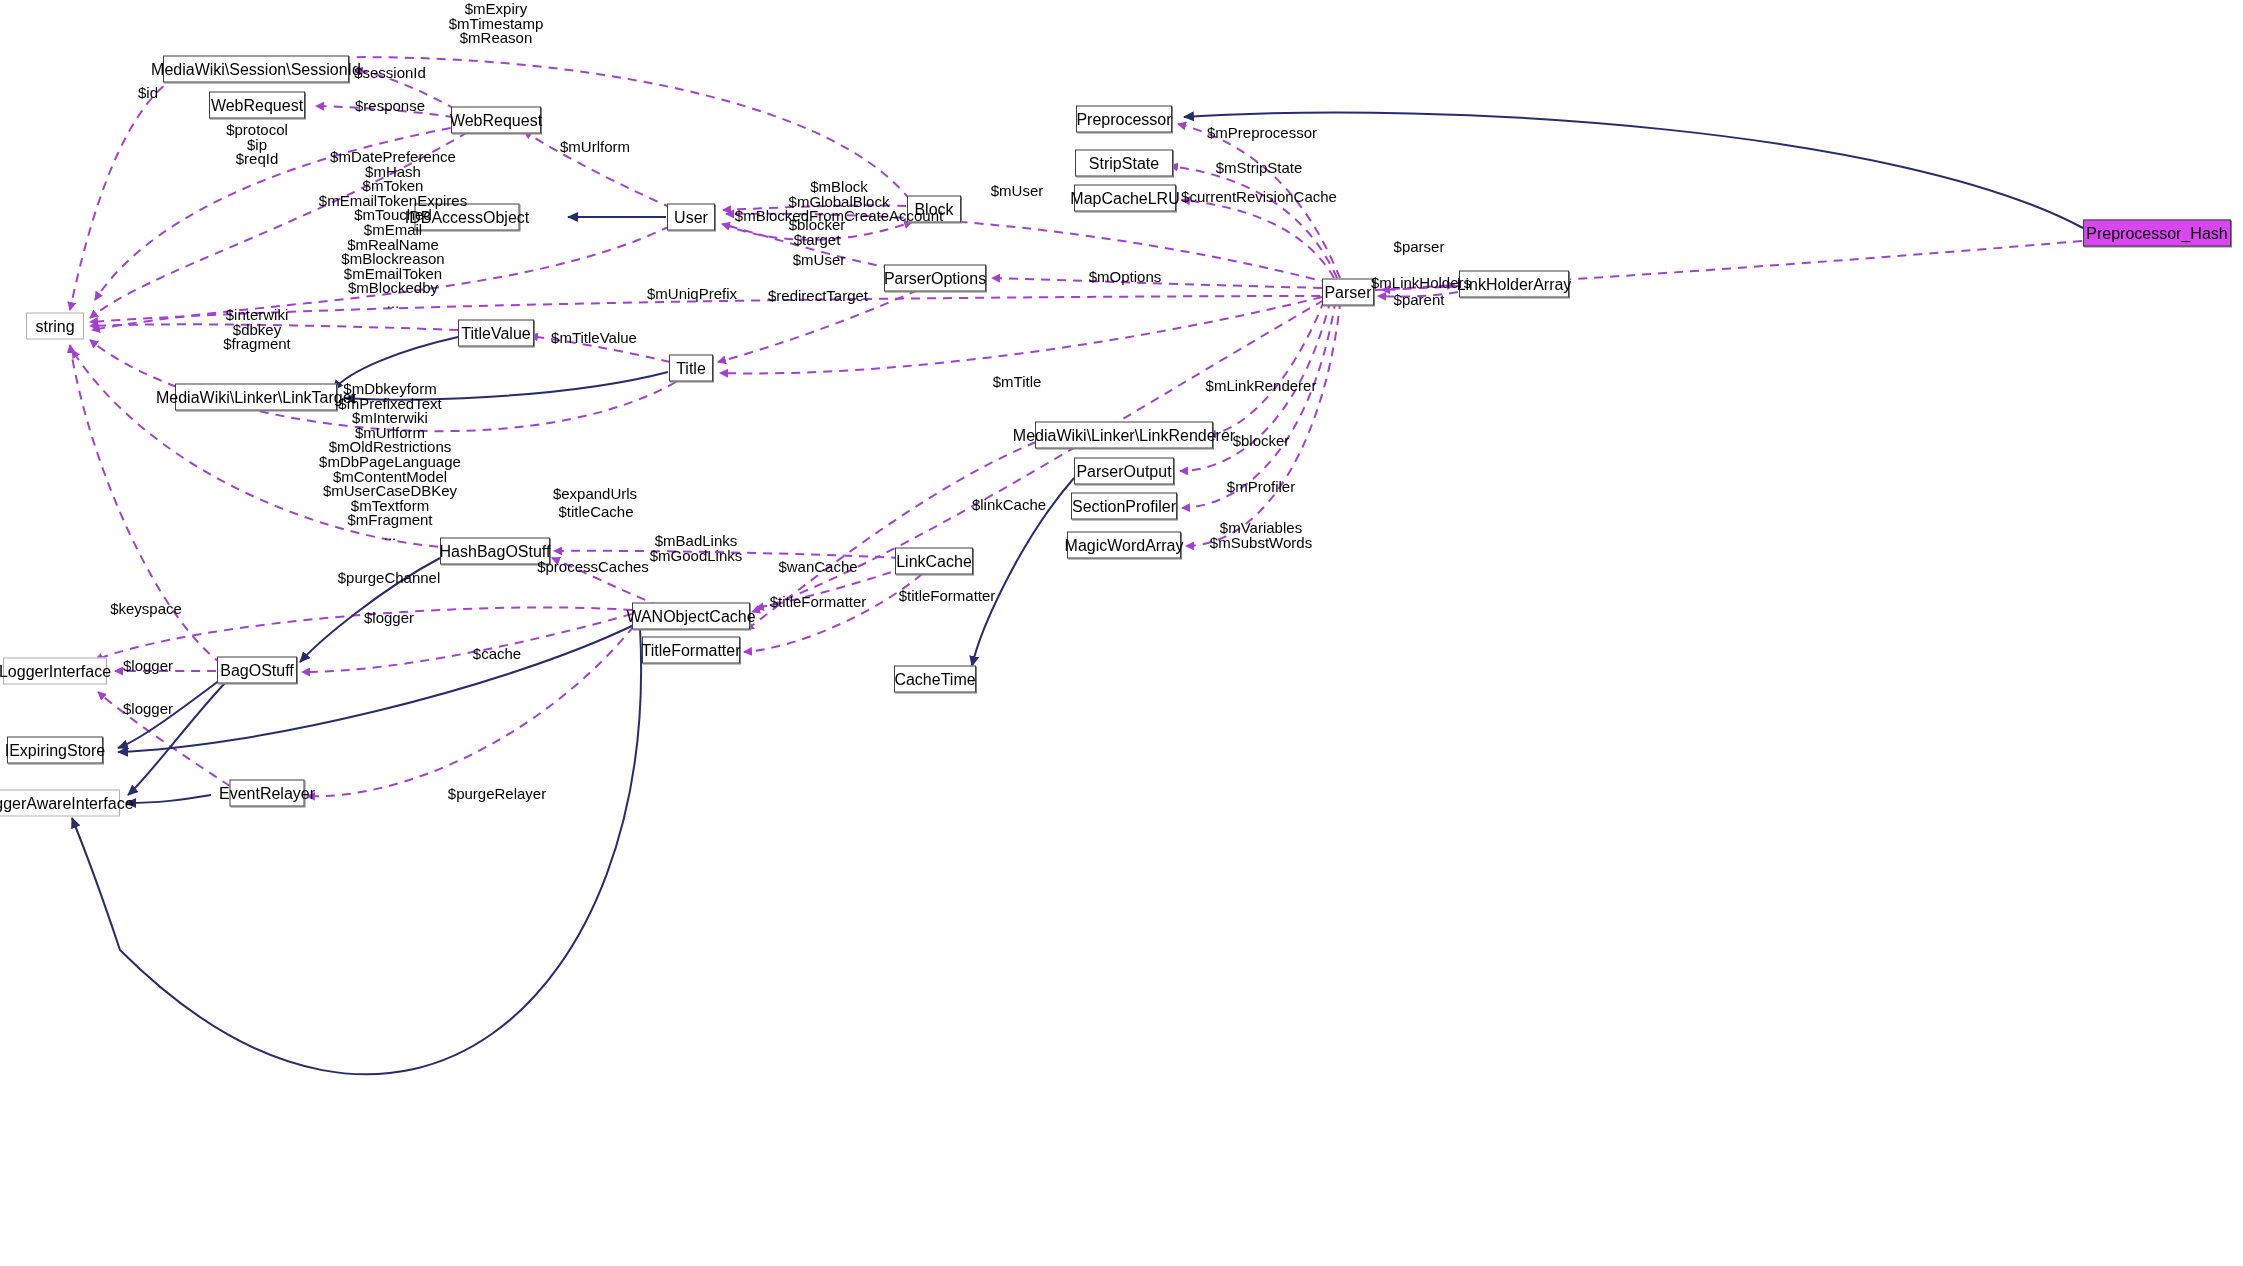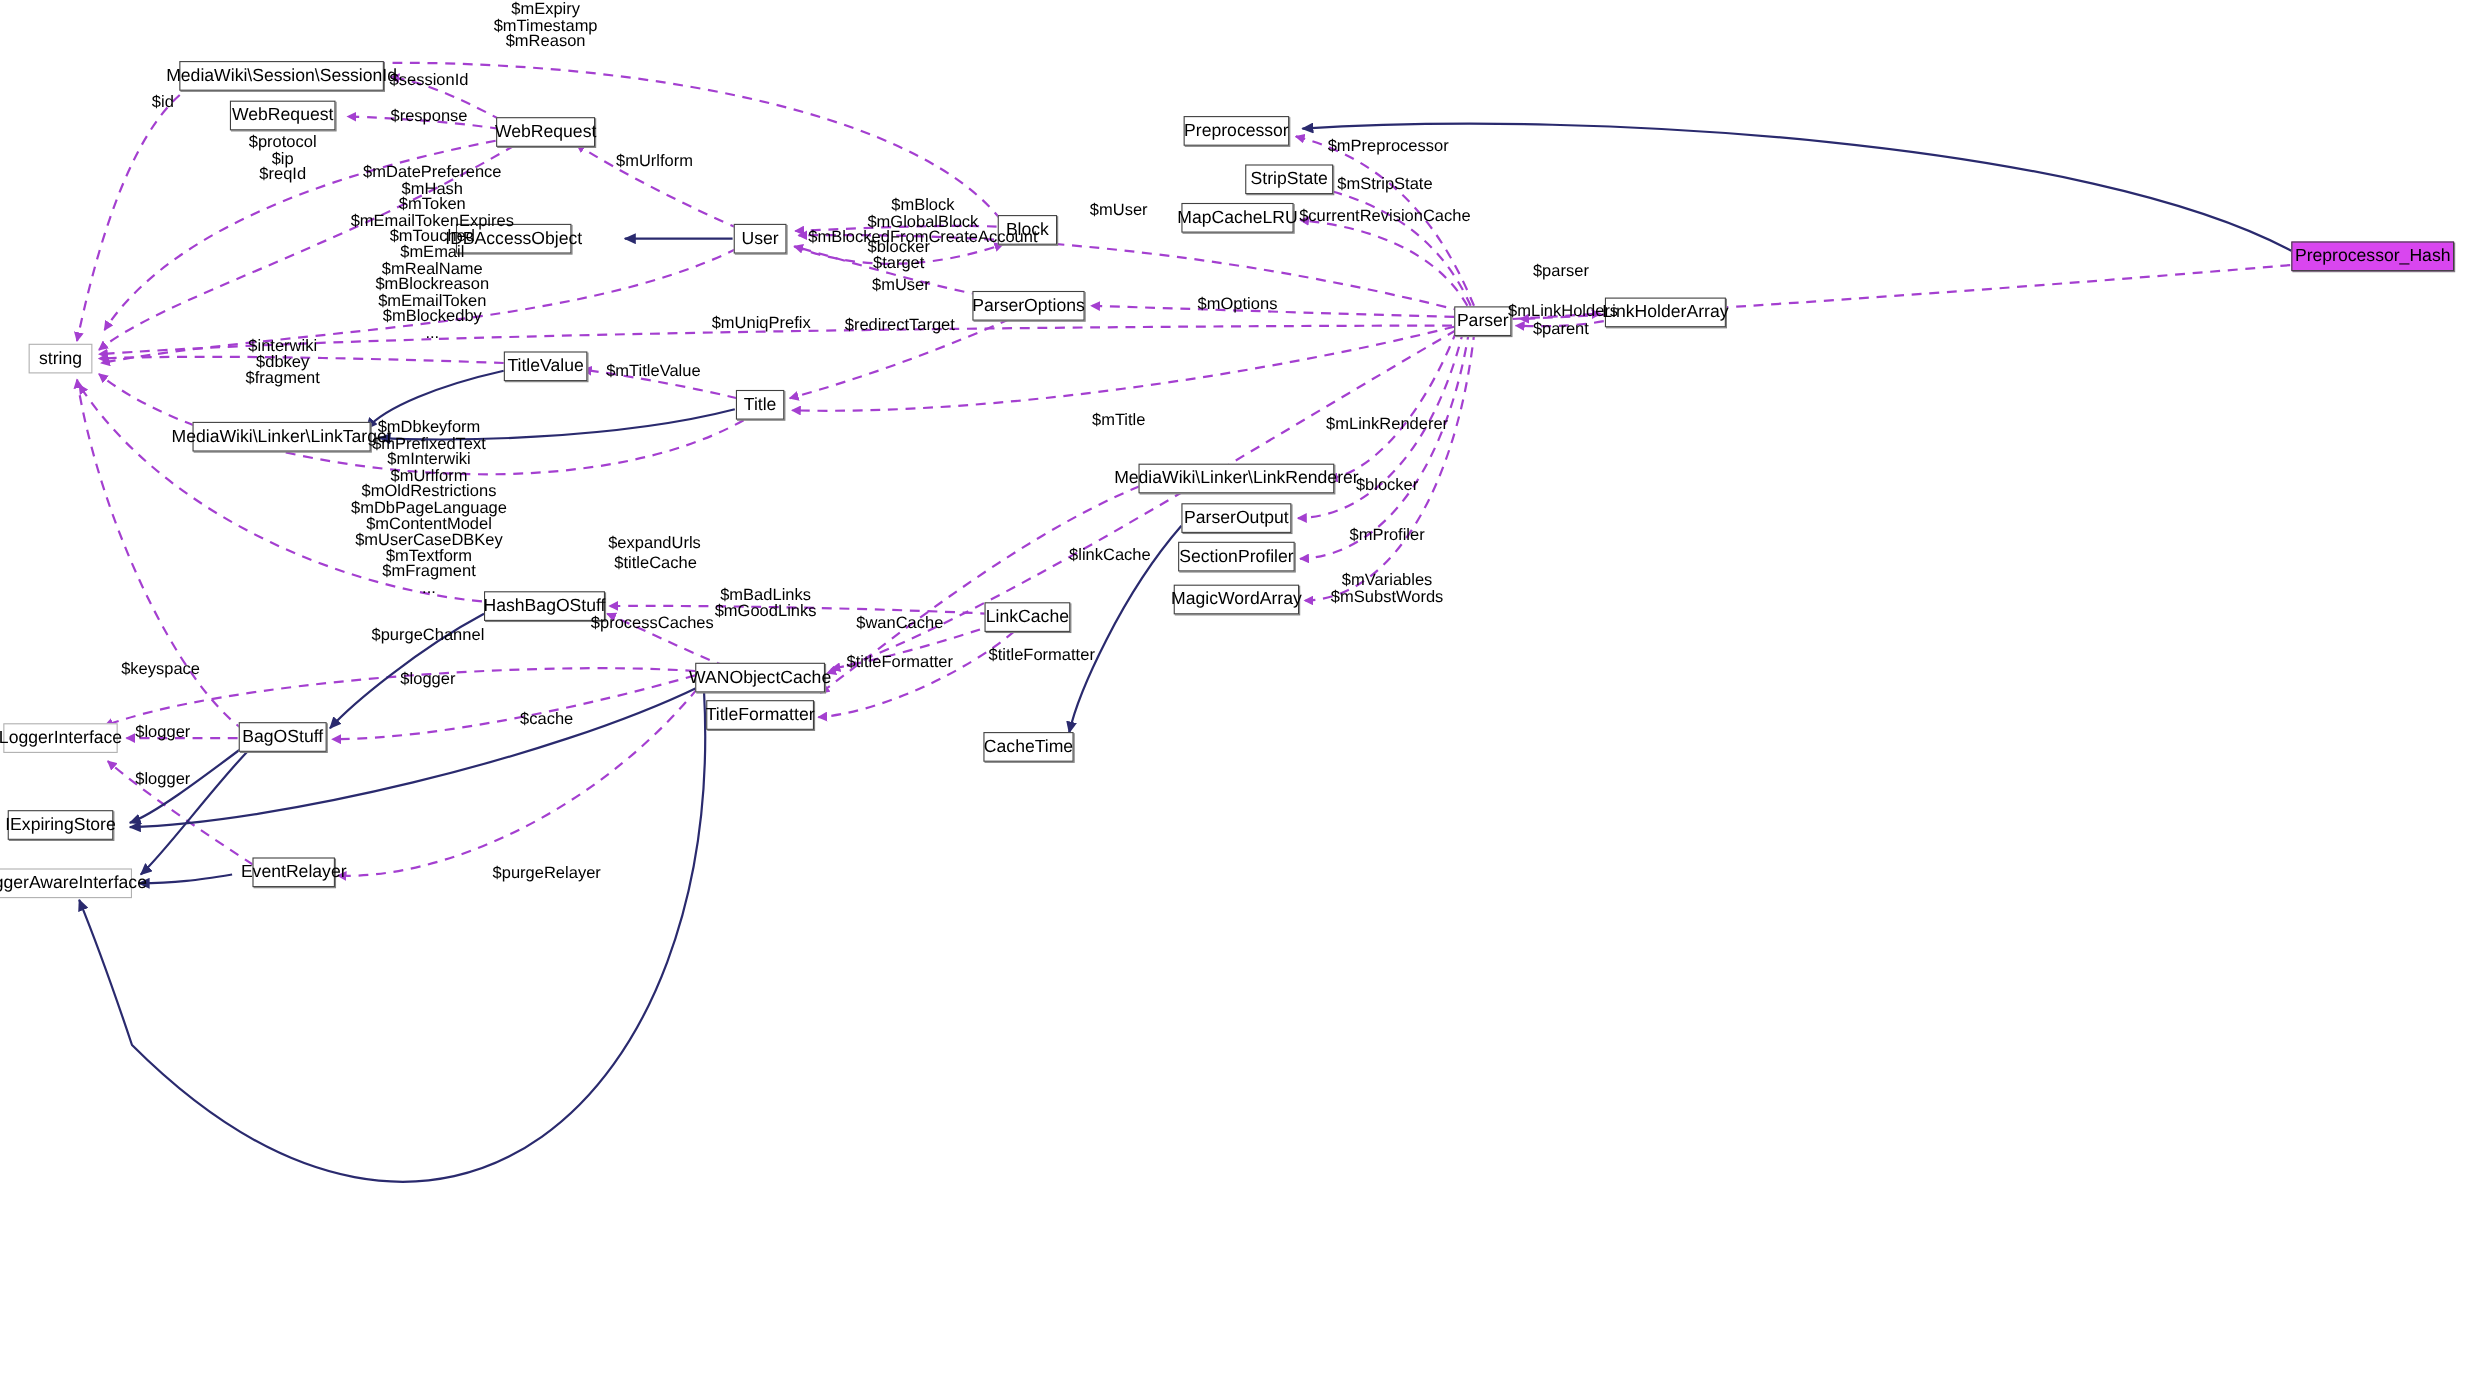--- a/index.html
+++ b/index.html
@@ -183,21 +183,21 @@
     </g>
   </svg>
 
   <div class="node" style="left:256px;top:69px;width:186px">MediaWiki\Session\SessionId</div>
   <div class="node" style="left:257px;top:105px;width:96px">WebRequest</div>
   <div class="node" style="left:496px;top:120px;width:90px">WebRequest</div>
   <div class="node" style="left:467px;top:217px;width:105px">IDBAccessObject</div>
   <div class="node" style="left:691px;top:217px;width:48px">User</div>
   <div class="node" style="left:934px;top:209px;width:54px">Block</div>
   <div class="node" style="left:1124px;top:119px;width:96px">Preprocessor</div>
-  <div class="node" style="left:1172px;top:163px;width:80px">StripState</div>
+  <div class="node" style="left:1124px;top:163px;width:98px">StripState</div>
   <div class="node" style="left:1125px;top:198px;width:102px">MapCacheLRU</div>
   <div class="node highlight" style="left:2157px;top:233px;width:148px">Preprocessor_Hash</div>
   <div class="node" style="left:935px;top:278px;width:102px">ParserOptions</div>
   <div class="node" style="left:1348px;top:292px;width:52px">Parser</div>
   <div class="node" style="left:1514px;top:284px;width:110px">LinkHolderArray</div>
   <div class="node iface" style="left:55px;top:326px;width:58px">string</div>
   <div class="node" style="left:496px;top:333px;width:76px">TitleValue</div>
   <div class="node" style="left:691px;top:368px;width:44px">Title</div>
   <div class="node" style="left:256px;top:397px;width:162px">MediaWiki\Linker\LinkTarget</div>
   <div class="node" style="left:1124px;top:435px;width:178px">MediaWiki\Linker\LinkRenderer</div>

